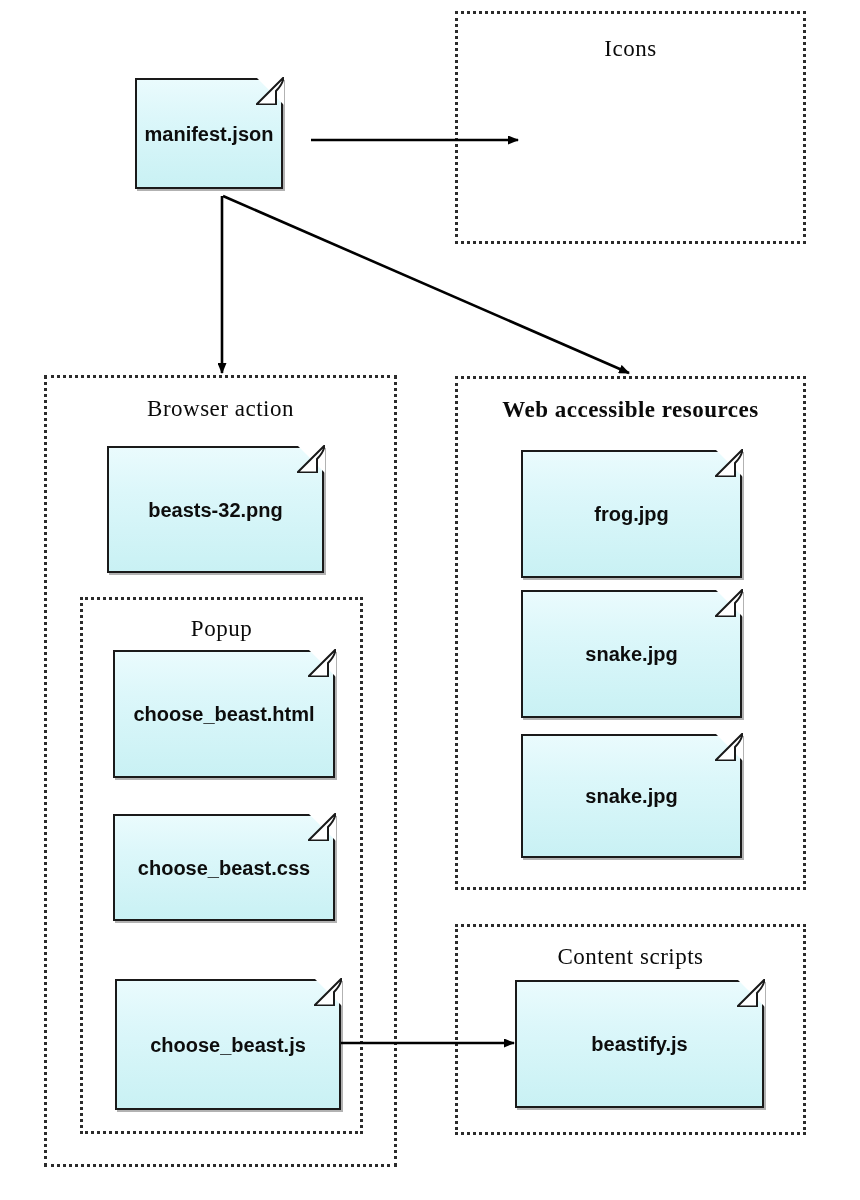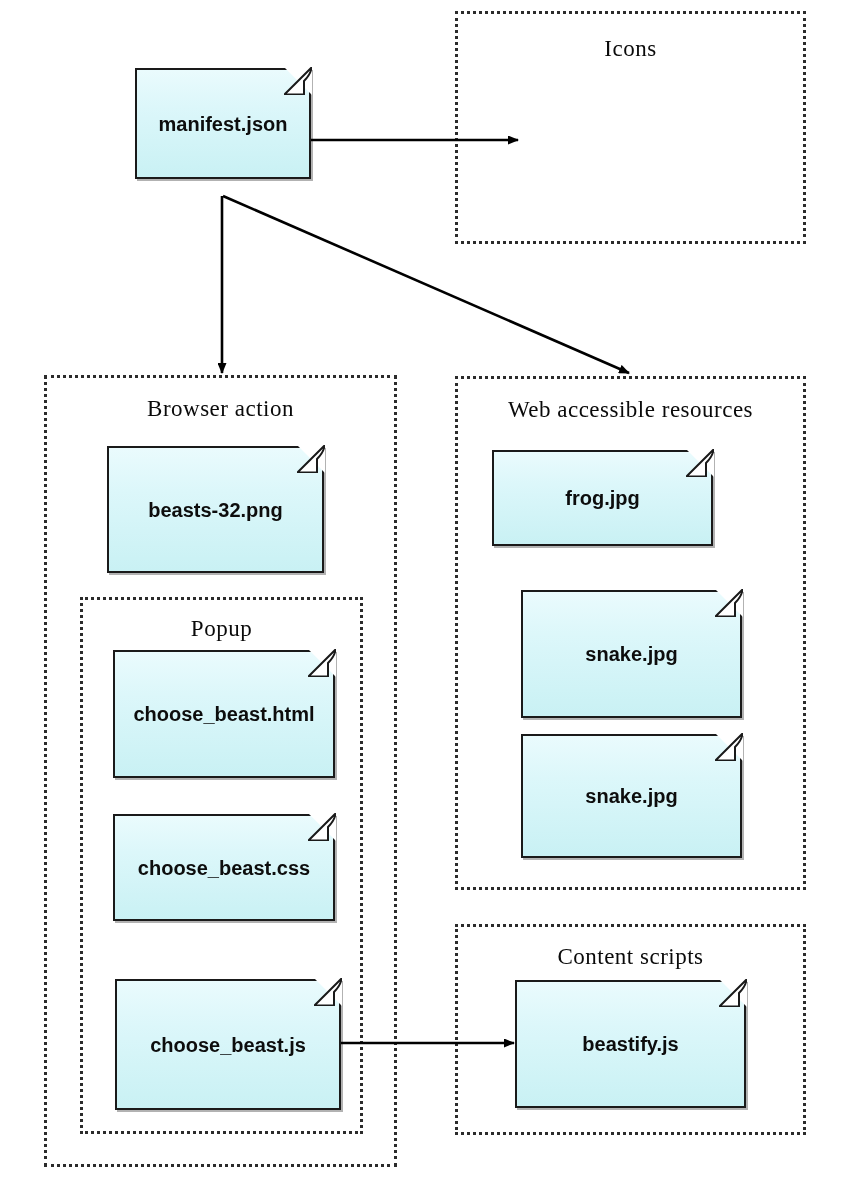--- a/index.html
+++ b/index.html
@@ -124,28 +124,28 @@
 
   <div class="group" style="left:44px; top:375px; width:353px; height:792px;">
     <div class="group-label" style="top:18px;">Browser action</div>
   </div>
 
   <div class="group" style="left:80px; top:597px; width:283px; height:537px;">
     <div class="group-label" style="top:16px;">Popup</div>
   </div>
 
   <div class="group" style="left:455px; top:376px; width:351px; height:514px;">
-    <div class="group-label" style="top:18px;">Web accessible resources</div>
+    <div class="group-label" style="top:18px;font-weight:bold;">Web accessible resources</div>
   </div>
 
   <div class="group" style="left:455px; top:924px; width:351px; height:211px;">
     <div class="group-label" style="top:17px;">Content scripts</div>
   </div>
 
-  <div class="node" style="left:135px; top:68px; width:176px; height:111px;">
+  <div class="node" style="left:135px; top:78px; width:148px; height:111px;">
     <div class="sheet"></div>
     <div class="fold-cut"></div>
     <div class="fold">
       <svg viewBox="0 0 28 28" xmlns="http://www.w3.org/2000/svg">
         <path d="M0.5,0.5 L27.5,27.5 C22,27 18,24 14,20 L0.5,20 Z" transform="rotate(-90 14 14)" fill="#ffffff" stroke="#1a1a1a" stroke-width="2" stroke-linejoin="round"></path>
       </svg>
     </div>
     <div class="label">manifest.json</div>
   </div>
 
@@ -187,21 +187,21 @@
     <div class="sheet"></div>
     <div class="fold-cut"></div>
     <div class="fold">
       <svg viewBox="0 0 28 28" xmlns="http://www.w3.org/2000/svg">
         <path d="M0.5,0.5 L27.5,27.5 C22,27 18,24 14,20 L0.5,20 Z" transform="rotate(-90 14 14)" fill="#ffffff" stroke="#1a1a1a" stroke-width="2" stroke-linejoin="round"></path>
       </svg>
     </div>
     <div class="label">choose_beast.js</div>
   </div>
 
-  <div class="node" style="left:492px; top:450px; width:221px; height:96px;">
+  <div class="node" style="left:521px; top:450px; width:221px; height:128px;">
     <div class="sheet"></div>
     <div class="fold-cut"></div>
     <div class="fold">
       <svg viewBox="0 0 28 28" xmlns="http://www.w3.org/2000/svg">
         <path d="M0.5,0.5 L27.5,27.5 C22,27 18,24 14,20 L0.5,20 Z" transform="rotate(-90 14 14)" fill="#ffffff" stroke="#1a1a1a" stroke-width="2" stroke-linejoin="round"></path>
       </svg>
     </div>
     <div class="label">frog.jpg</div>
   </div>
 
@@ -220,21 +220,21 @@
     <div class="sheet"></div>
     <div class="fold-cut"></div>
     <div class="fold">
       <svg viewBox="0 0 28 28" xmlns="http://www.w3.org/2000/svg">
         <path d="M0.5,0.5 L27.5,27.5 C22,27 18,24 14,20 L0.5,20 Z" transform="rotate(-90 14 14)" fill="#ffffff" stroke="#1a1a1a" stroke-width="2" stroke-linejoin="round"></path>
       </svg>
     </div>
     <div class="label">snake.jpg</div>
   </div>
 
-  <div class="node" style="left:515px; top:980px; width:231px; height:128px;">
+  <div class="node" style="left:515px; top:980px; width:249px; height:128px;">
     <div class="sheet"></div>
     <div class="fold-cut"></div>
     <div class="fold">
       <svg viewBox="0 0 28 28" xmlns="http://www.w3.org/2000/svg">
         <path d="M0.5,0.5 L27.5,27.5 C22,27 18,24 14,20 L0.5,20 Z" transform="rotate(-90 14 14)" fill="#ffffff" stroke="#1a1a1a" stroke-width="2" stroke-linejoin="round"></path>
       </svg>
     </div>
     <div class="label">beastify.js</div>
   </div>
 

